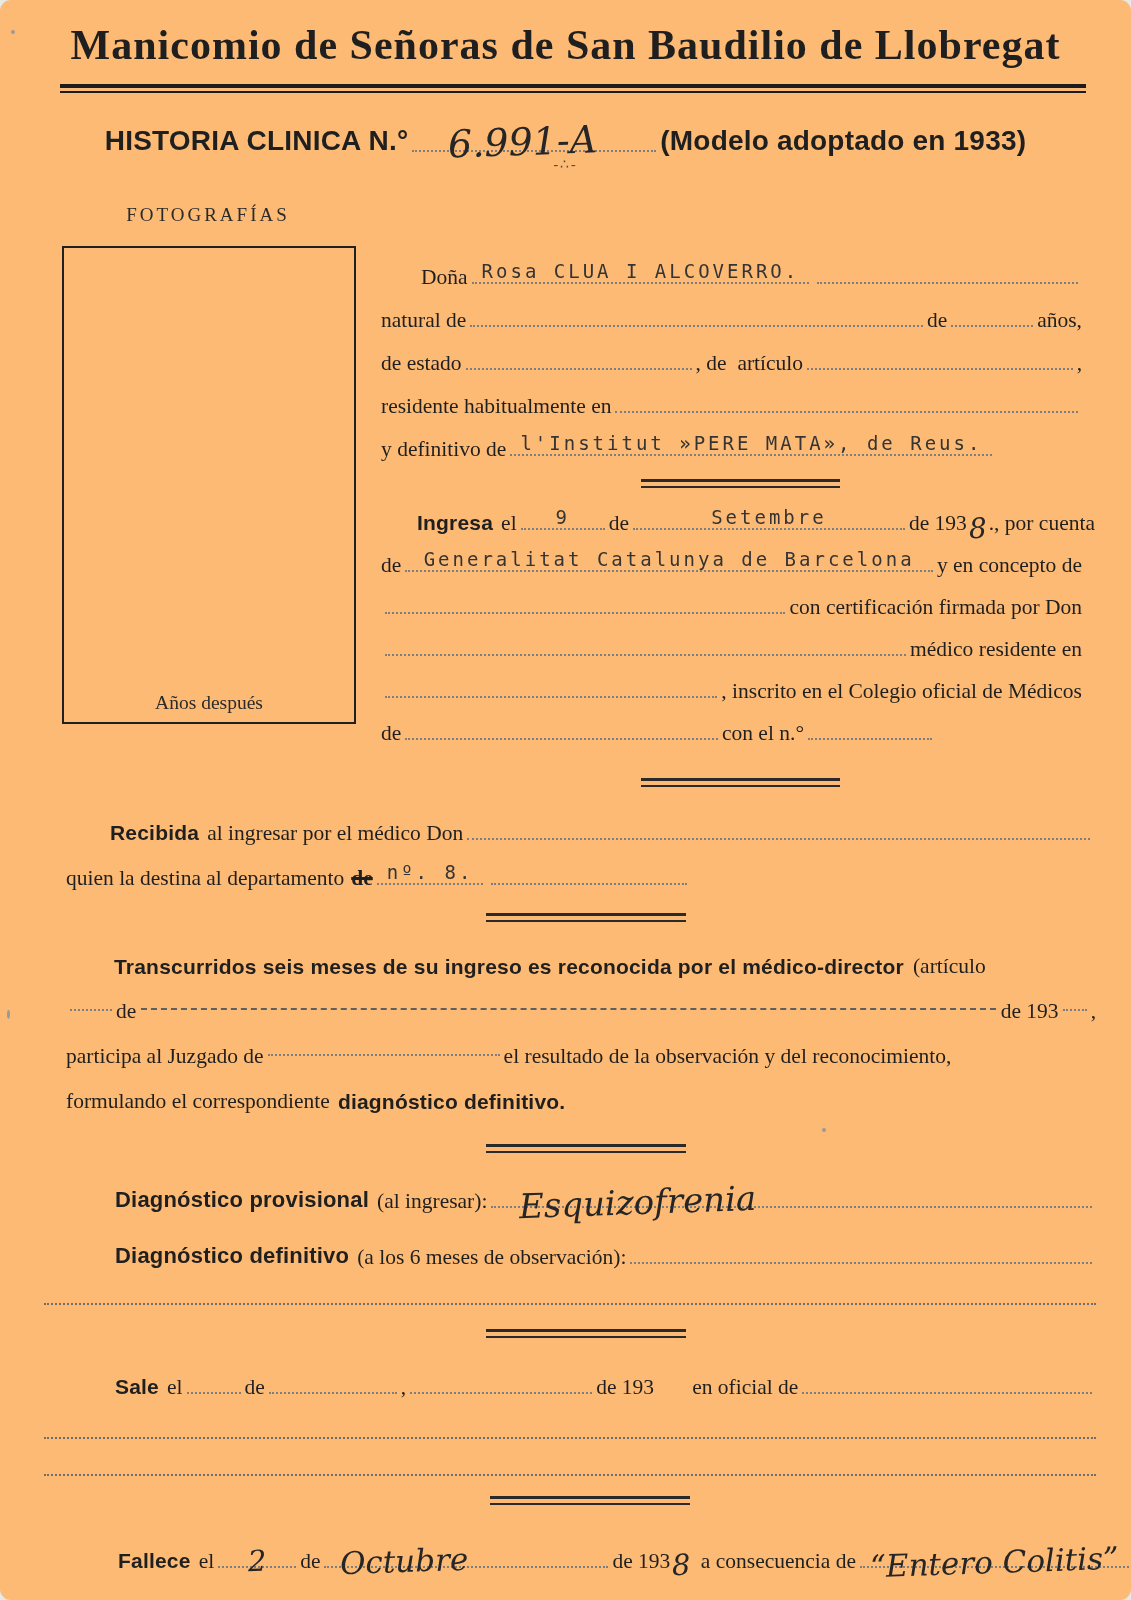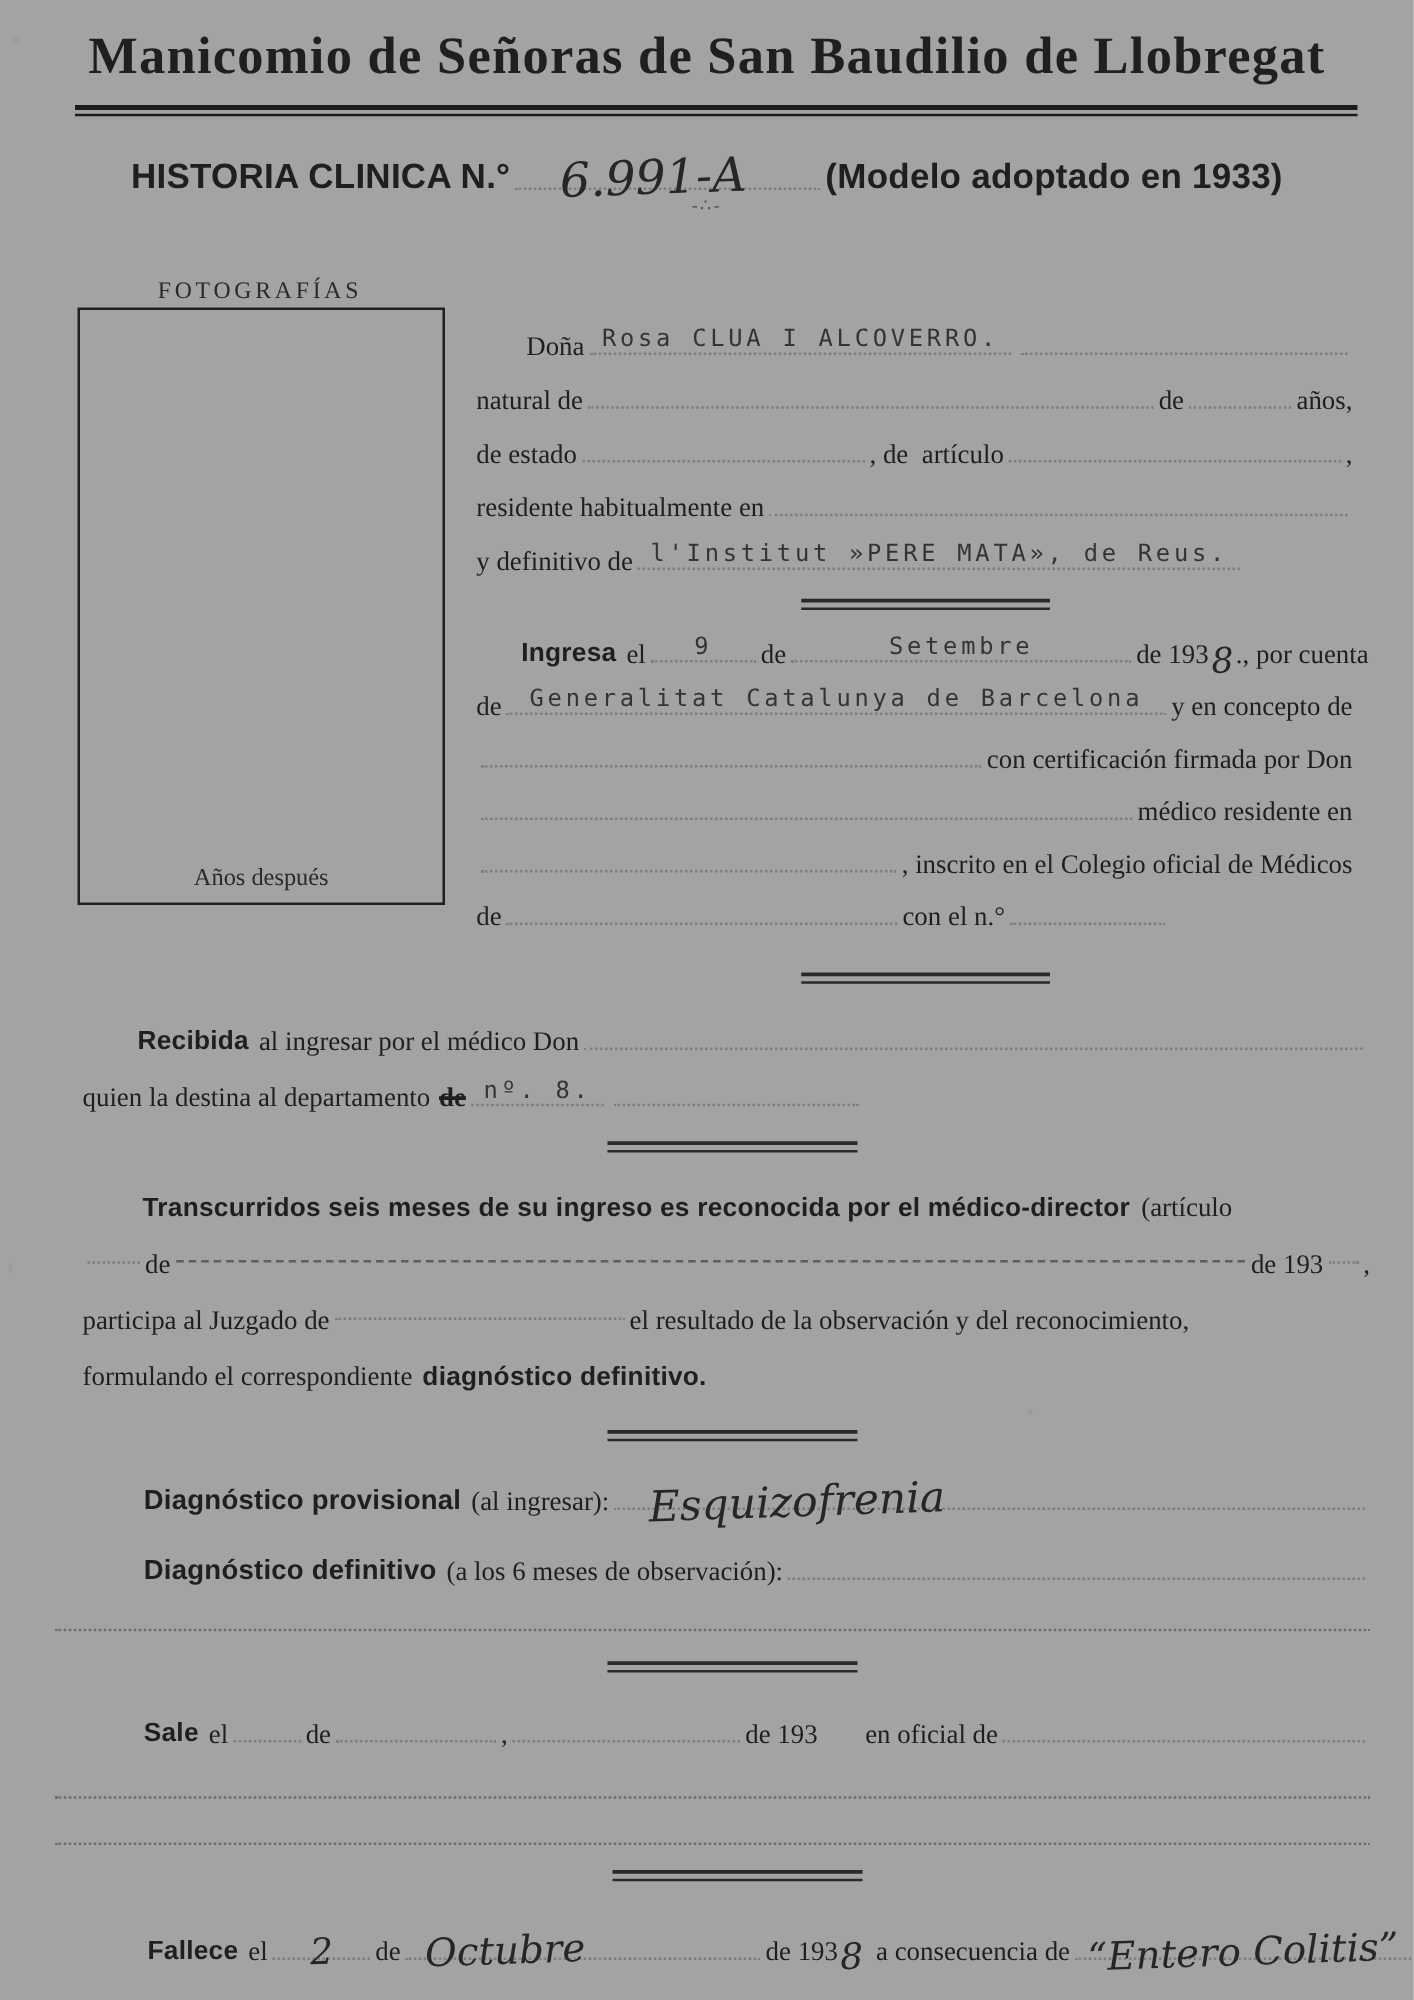--- a/index.html
+++ b/index.html
@@ -1,19 +1,19 @@
 <!DOCTYPE html>
 <html><head>
 <meta charset="utf-8">
 <style>
   html,body{margin:0;padding:0;background:#e8e8e4;}
   .page{
     position:relative; width:1131px; height:1600px; margin:0 auto;
-    background:#a3a3a3; color:#1f1f1f; overflow:hidden;
-    font-family:"Liberation Serif", serif; font-size:21.5px;
+    background:#fdba74; color:#1f1f1f; overflow:hidden;
+    font-family:"Liberation Serif", serif; font-size:21.5px;border-radius:11px;
   }
   .t{white-space:pre; line-height:1.22;}
   .b{font-family:"Liberation Sans", sans-serif; font-weight:bold; font-size:21px; letter-spacing:.2px;}
   .row{display:flex; align-items:flex-end;}
   .dots{border-bottom:2px dotted #7e7e7e; margin:0 4px 6px 4px; height:2px;}
   .grow{flex:1 1 auto;}
   .dash{border-bottom:2px dashed #5f5f5f; margin:0 5px 7px 5px; height:2px;}
   .fld{display:flex; align-items:flex-end; justify-content:center;
        border-bottom:2px dotted #7e7e7e; margin:0 4px 6px 4px; padding:0 10px;}
   .typed{font-family:"DejaVu Sans Mono", monospace; font-size:19px; letter-spacing:3px;
@@ -34,21 +34,21 @@
     letter-spacing:1px; line-height:1.1; white-space:nowrap;}
   #title-rule{top:84px; left:60px; width:1026px; height:3px;
     border-top:4px solid #1c1c1c; border-bottom:2px solid #1c1c1c;}
   #subtitle-row{top:106px; left:0; width:1131px; height:52px;
     display:flex; justify-content:center; align-items:flex-end;}
   #subtitle-row .b{font-size:28px;}
   #history-number .hand{font-size:38px; margin-bottom:-6px;}
   #ornament{top:156px; left:0; width:1131px; text-align:center;
     font-size:14px; color:#4a4a4a; letter-spacing:2px;}
 
-  #photos-heading{top:222px; left:62px; width:292px; text-align:center;
+  #photos-heading{top:204px; left:62px; width:292px; text-align:center;
     font-size:19px; letter-spacing:3px; color:#2b2b2b;}
   #photo-box{top:246px; left:62px; width:290px; height:474px;
     border:2px solid #202020; display:flex; flex-direction:column;}
   .photo-cell{position:relative; flex:1;}
   .photo-cell.first{border-bottom:2px solid #202020;}
   .photo-caption{position:absolute; left:0; right:0; bottom:8px; text-align:center;
     font-size:19.5px; color:#2b2b2b;}
 
   #patient{top:250px; left:381px; width:701px;}
   #patient .row{height:43px;}

